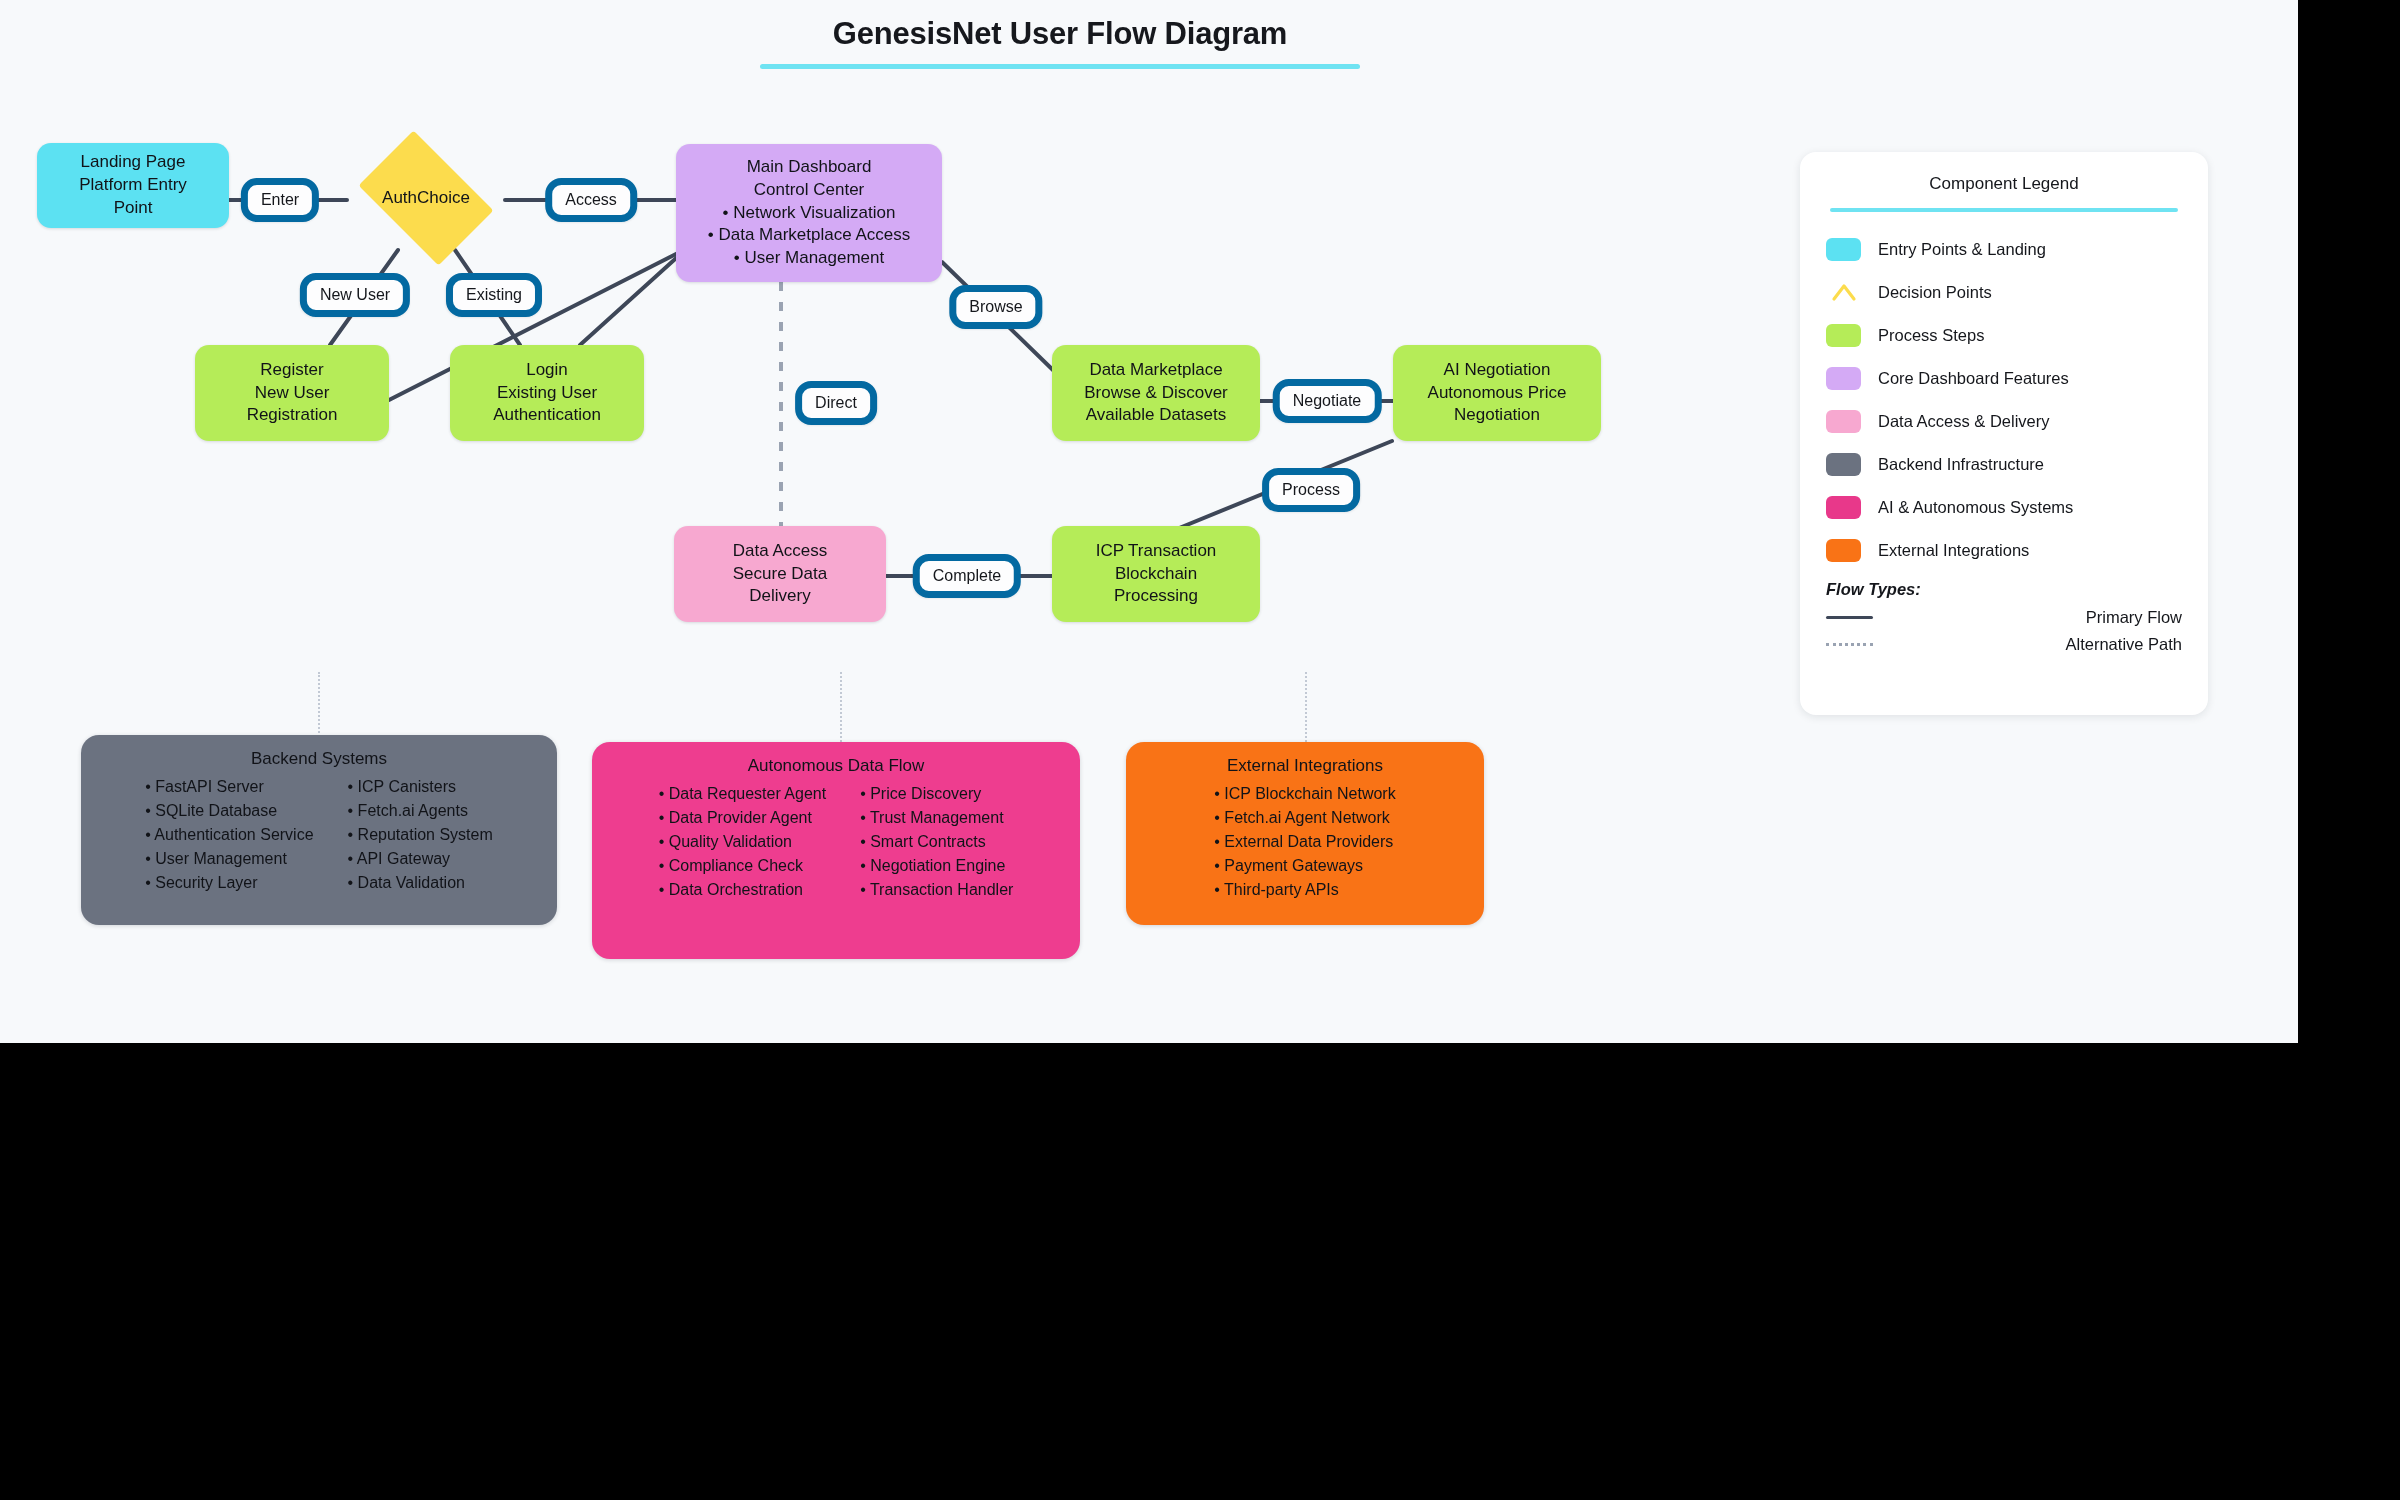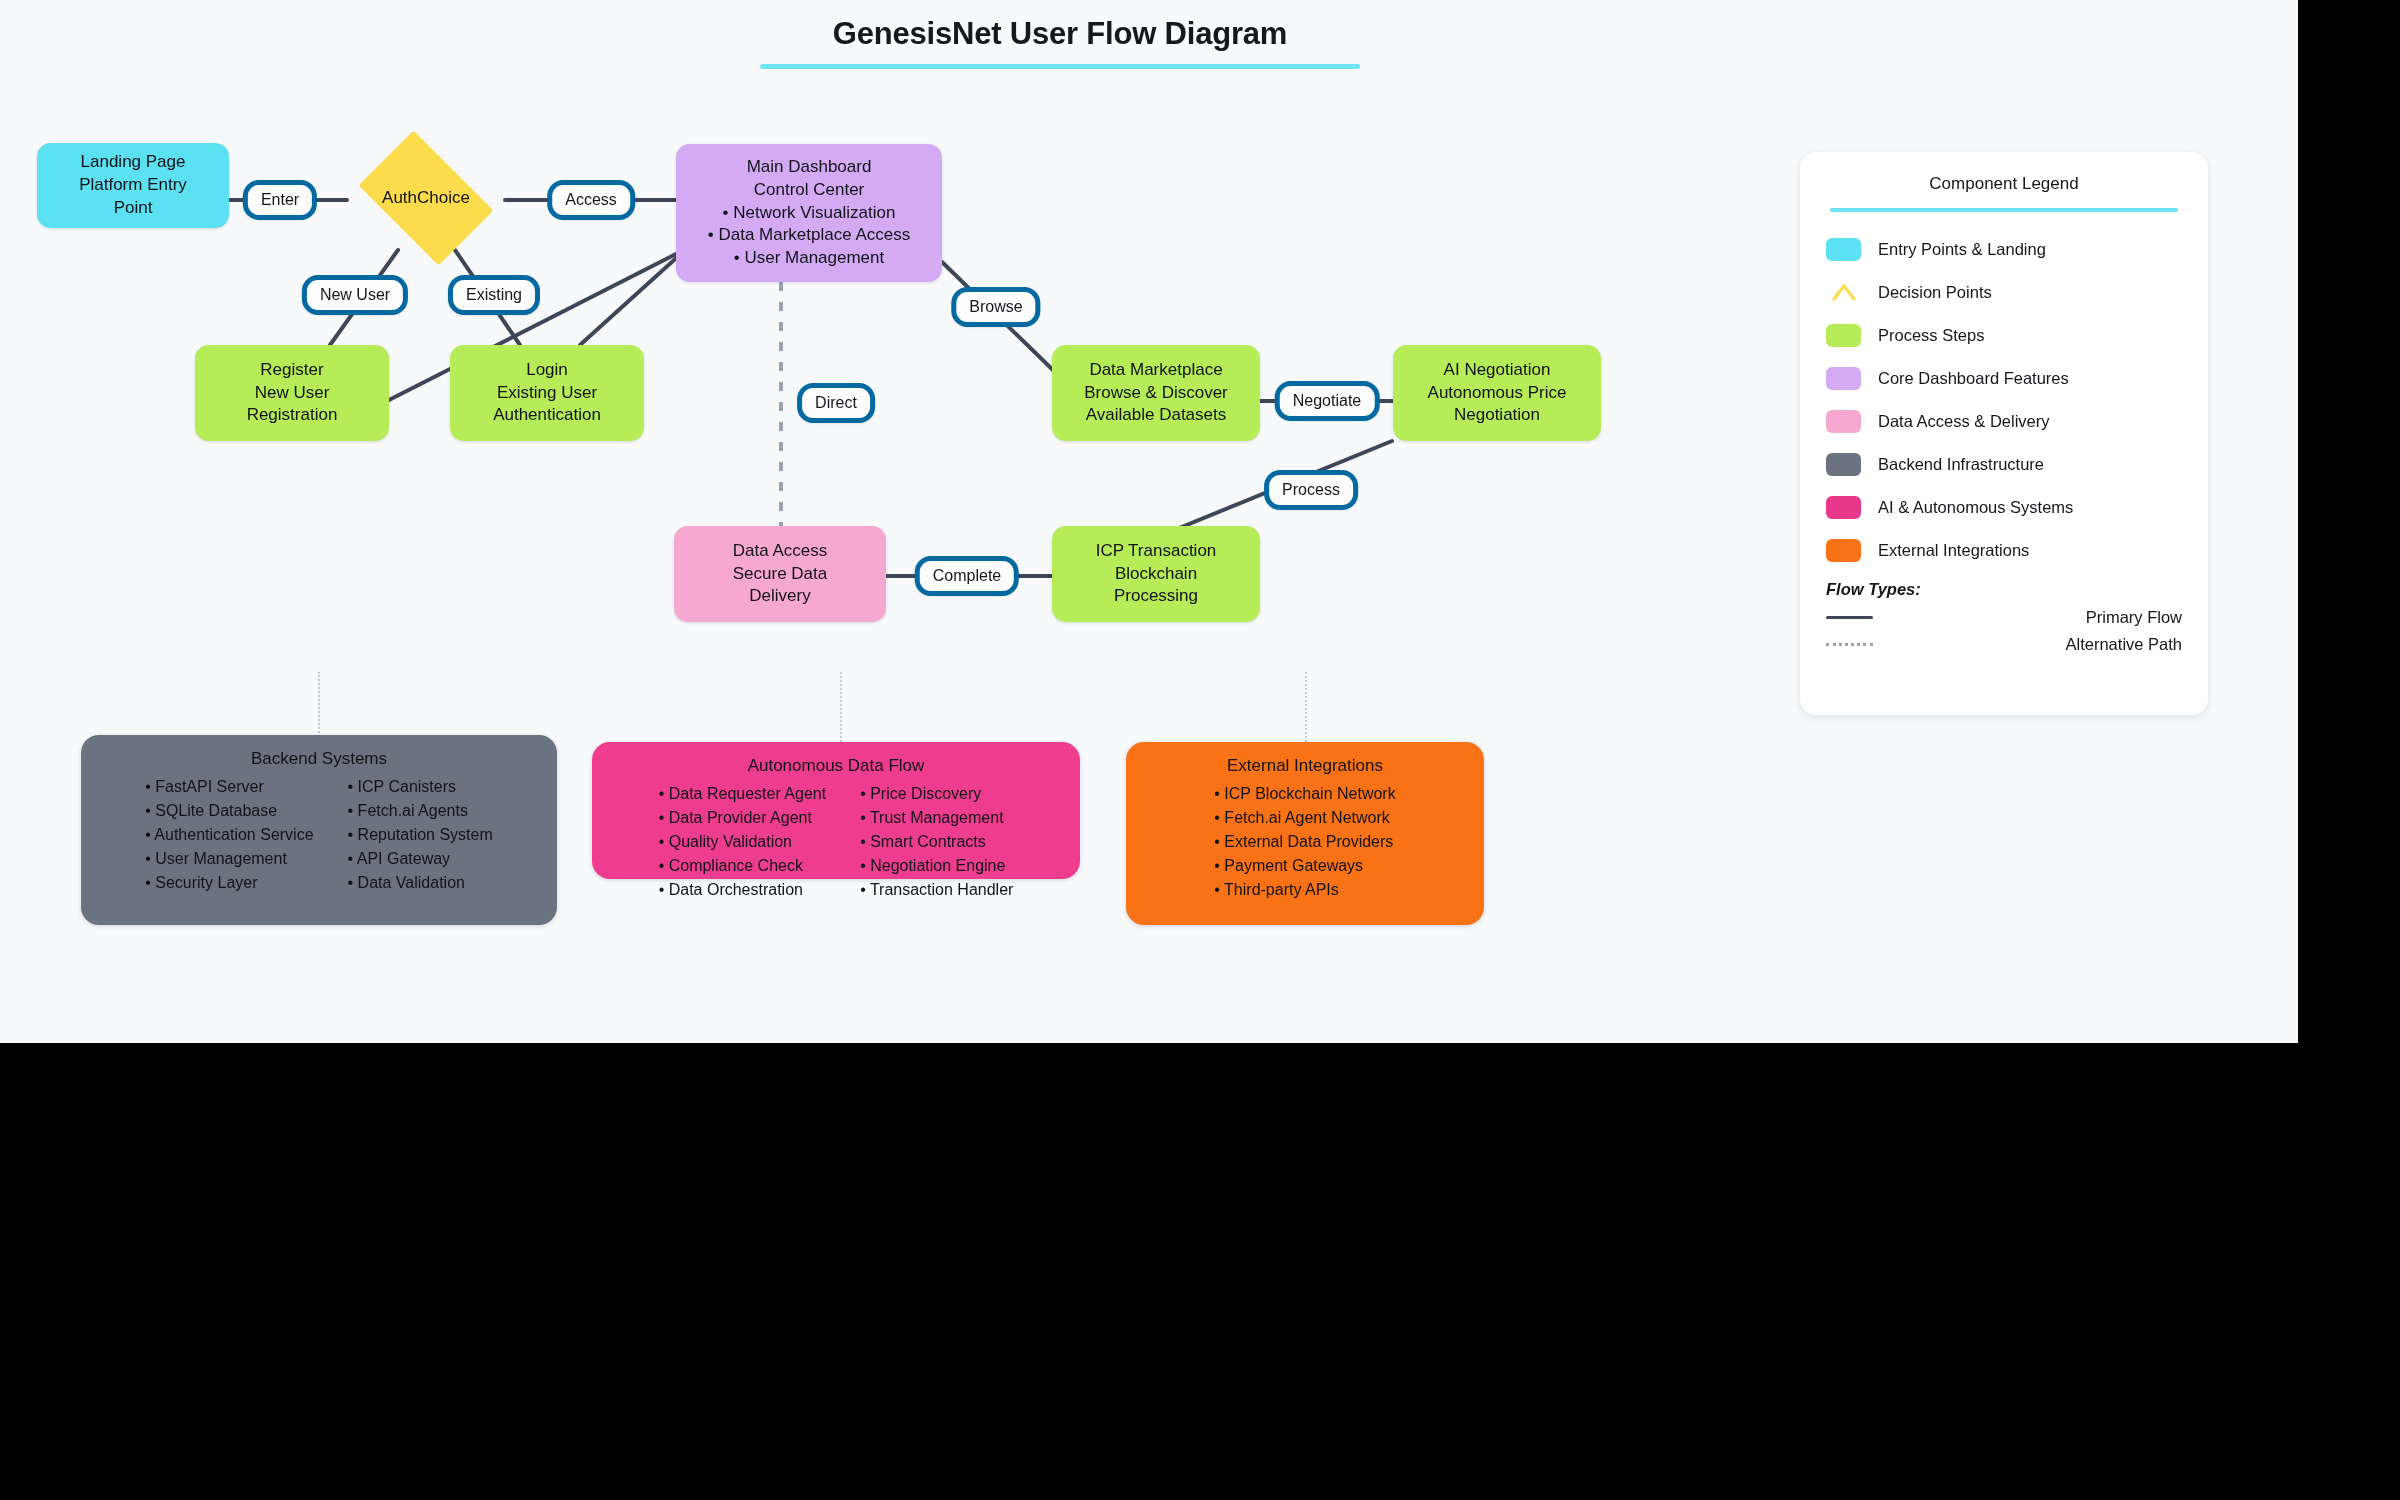--- a/index.html
+++ b/index.html
@@ -53,21 +53,21 @@
     background:#fcdc4d;
     transform:rotate(45deg) scale(.707);
     border-radius:5px;
   }
   .diamond .dtext { position:relative; z-index:2; }
 
   
   .elabel {
     position:absolute;
     background:#fdfdfe;
-    border:5px solid #0369a1;
+    border:7px solid #0369a1;
     border-radius:16px;
     font-size:16px;
     color:#15171c;
     padding:6px 13px;
     white-space:nowrap;
     transform:translate(-50%,-50%);
     box-shadow:0 1px 2px rgba(20,25,40,.07);
     z-index:5;
   }
 
@@ -212,21 +212,21 @@
           </ul>
           <ul class="panel-col">
             <li>• ICP Canisters</li>
             <li>• Fetch.ai Agents</li>
             <li>• Reputation System</li>
             <li>• API Gateway</li>
             <li>• Data Validation</li>
           </ul>
         </div>
       </div>
-      <div class="panel" style="left: 592px; top: 742px; width: 488px; height: 137px; background: rgb(238, 61, 143);">
+      <div class="panel" style="left: 592px; top: 742px; width: 488px; height: 217px; background: rgb(238, 61, 143);">
         <div class="panel-title">Autonomous Data Flow</div>
         <div class="panel-cols">
           <ul class="panel-col">
             <li>• Data Requester Agent</li>
             <li>• Data Provider Agent</li>
             <li>• Quality Validation</li>
             <li>• Compliance Check</li>
             <li>• Data Orchestration</li>
           </ul>
           <ul class="panel-col">

